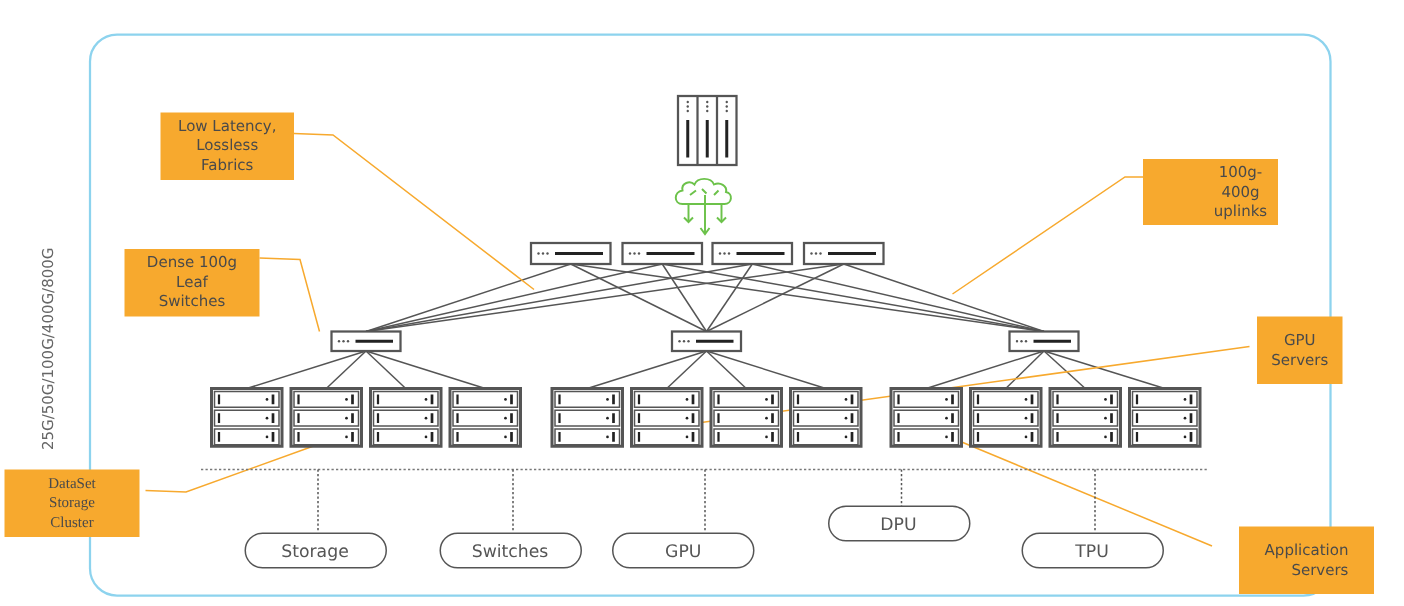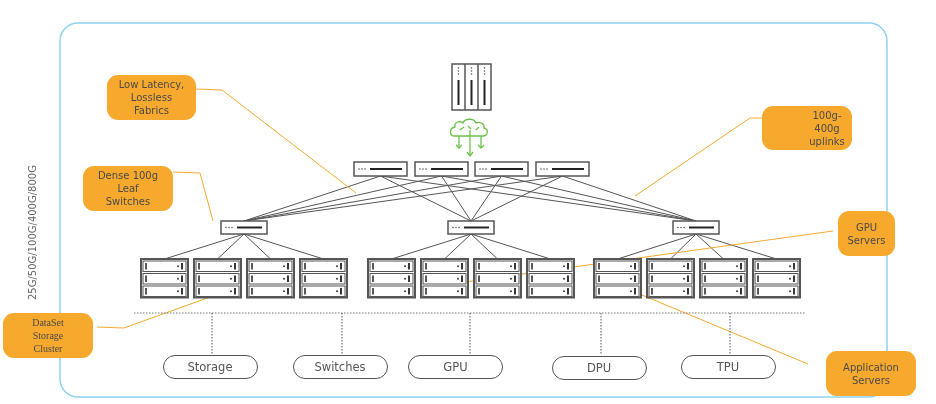--- a/index.html
+++ b/index.html
@@ -1,18 +1,18 @@
 <!DOCTYPE html>
 <html><head>
 <meta charset="utf-8">
 <style>
   html, body { margin:0; padding:0; background:#ffffff; }
   body { width:936px; height:404px; position:relative; overflow:hidden; font-family:"DejaVu Sans", sans-serif; }
   #diagram { position:absolute; left:0; top:0; }
-  .callout { position:absolute; background:#f7a92e; color:#4a4a4a; font-size:10px; line-height:13px; text-align:center; display:flex; align-items:center; justify-content:center; box-sizing:border-box; padding:2px 4px; white-space:pre-line; font-family:"DejaVu Sans", sans-serif;border-radius:11px; }
+  .callout { position:absolute; background:#f7a92e; color:#4a4a4a; font-size:10px; line-height:13px; text-align:center; display:flex; align-items:center; justify-content:center; box-sizing:border-box; padding:2px 4px; white-space:pre-line; font-family:"DejaVu Sans", sans-serif; }
   .pill { position:absolute; height:24px; border:1.2px solid #555; border-radius:12px; background:#fff; box-sizing:border-box; font-size:11.5px; color:#555; display:flex; align-items:center; justify-content:center; font-family:"DejaVu Sans", sans-serif; }
   .vlabel { position:absolute; left:27px; top:170px; transform-origin:left top; transform:rotate(-90deg) translate(-130px, 0); font-size:10px; color:#666; white-space:nowrap; font-family:"DejaVu Sans", sans-serif; }
 </style>
 </head>
 <body>
 
 <svg id="diagram" width="936" height="404" viewBox="0 0 936 404">
 
   <rect x="60" y="23" width="827" height="374" rx="18" ry="18" fill="none" stroke="#8dd3ee" stroke-width="1.5"></rect>
   <g id="links">
@@ -323,22 +323,22 @@
 Fabrics</div>
     <div class="callout" style="left: 83px; top: 166px; width: 90px; height: 45px;">Dense 100g
 Leaf
 Switches</div>
     <div class="callout" style="left: 762px; top: 106px; width: 90px; height: 44px; padding-left: 44px;">100g-400g
 uplinks</div>
     <div class="callout" style="left: 838px; top: 211px; width: 57px; height: 45px;">GPU Servers</div>
     <div class="callout" style="left: 3px; top: 313px; width: 90px; height: 45px; font-family: Liberation Serif, serif;">DataSet
 Storage
 Cluster</div>
-    <div class="callout" style="left: 826px; top: 351px; width: 90px; height: 45px;">Application
+    <div class="callout" style="left: 826px; top: 351px; width: 90px; height: 45px; text-align: right;">Application
 Servers</div>
   </div>
 <div id="pills">
     <div class="pill" style="left: 162.5px; top: 355px; width: 95px;">Storage</div>
     <div class="pill" style="left: 292.5px; top: 355px; width: 95px;">Switches</div>
     <div class="pill" style="left: 408px; top: 355px; width: 95px;">GPU</div>
-    <div class="pill" style="left: 551.5px; top: 356px; width: 95px;">DPU</div>
+    <div class="pill" style="left: 551.5px; top: 337px; width: 95px;">DPU</div>
     <div class="pill" style="left: 680.5px; top: 355px; width: 95px;">TPU</div>
   </div>
 
 </body></html>

